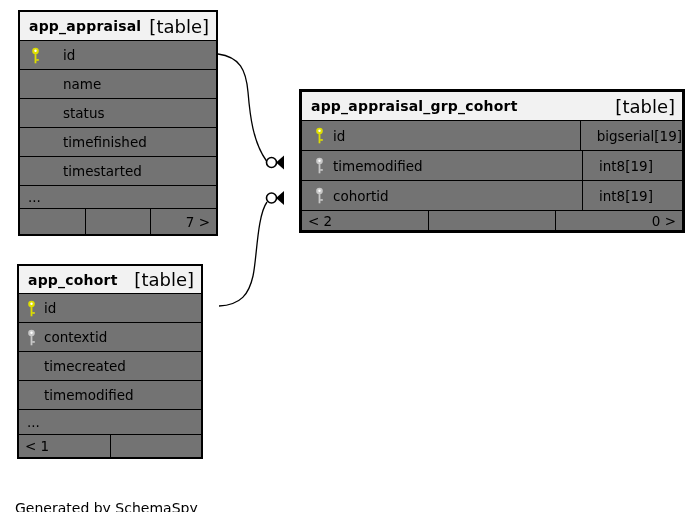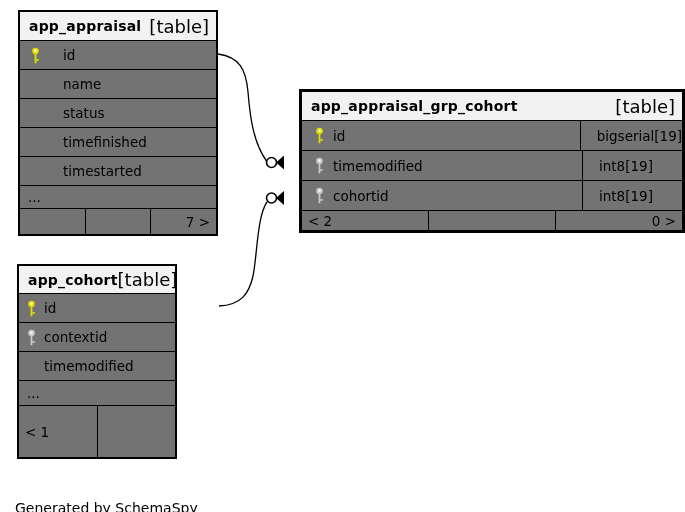--- a/index.html
+++ b/index.html
@@ -93,21 +93,21 @@
   
   .t1 { left: 18px; top: 10px;  width: 200px; height: 226px; --key-indent: 11px; --text-indent: 43px; }
   .t1 .thead { height: 29px; }
   .t1 .row { height: 29px; }
   .t1 .ellipsis-row { height: 23px; }
 
   .t2 { left: 299px; top: 89px; width: 386px; height: 144px; --key-indent: 13px; --text-indent: 31px; }
   .t2 .thead { height: 29px; }
   .t2 .row { height: 30px; }
 
-  .t3 { left: 17px; top: 264px; width: 160px; height: 195px; --key-indent: 8px; --text-indent: 25px; }
+  .t3 { left: 17px; top: 264px; width: 186px; height: 195px; --key-indent: 8px; --text-indent: 25px; }
   .t3 .thead { height: 28px; }
   .t3 .row { height: 29px; }
   .t3 .ellipsis-row { height: 25px; }
 
   
   .rel-overlay {
     position: absolute;
     left: 0; top: 0;
     width: 685px; height: 512px;
     pointer-events: none;
@@ -240,20 +240,24 @@
           <circle cx="4.5" cy="4.1" r="3.3" fill="currentColor"></circle>
           <circle cx="4.5" cy="3.7" r="1.2" fill="#ffffff"></circle>
           <rect x="3.6" y="7.1" width="1.8" height="9.2" fill="currentColor"></rect>
           <rect x="5.2" y="12.1" width="2.6" height="1.7" fill="currentColor"></rect>
         </svg>
       </span>
       <span class="cname">contextid</span>
     </div>
     <div class="row">
       <span class="keyslot"></span>
+      <span class="cname">timecreated</span>
+    </div>
+    <div class="row">
+      <span class="keyslot"></span>
       <span class="cname">timemodified</span>
     </div>
     <div class="ellipsis-row">
       <span>...</span>
     </div>
     <div class="tfoot">
       <span class="fcell">&lt; 1</span>
       <span class="fcell"></span>
     </div>
   </div>

